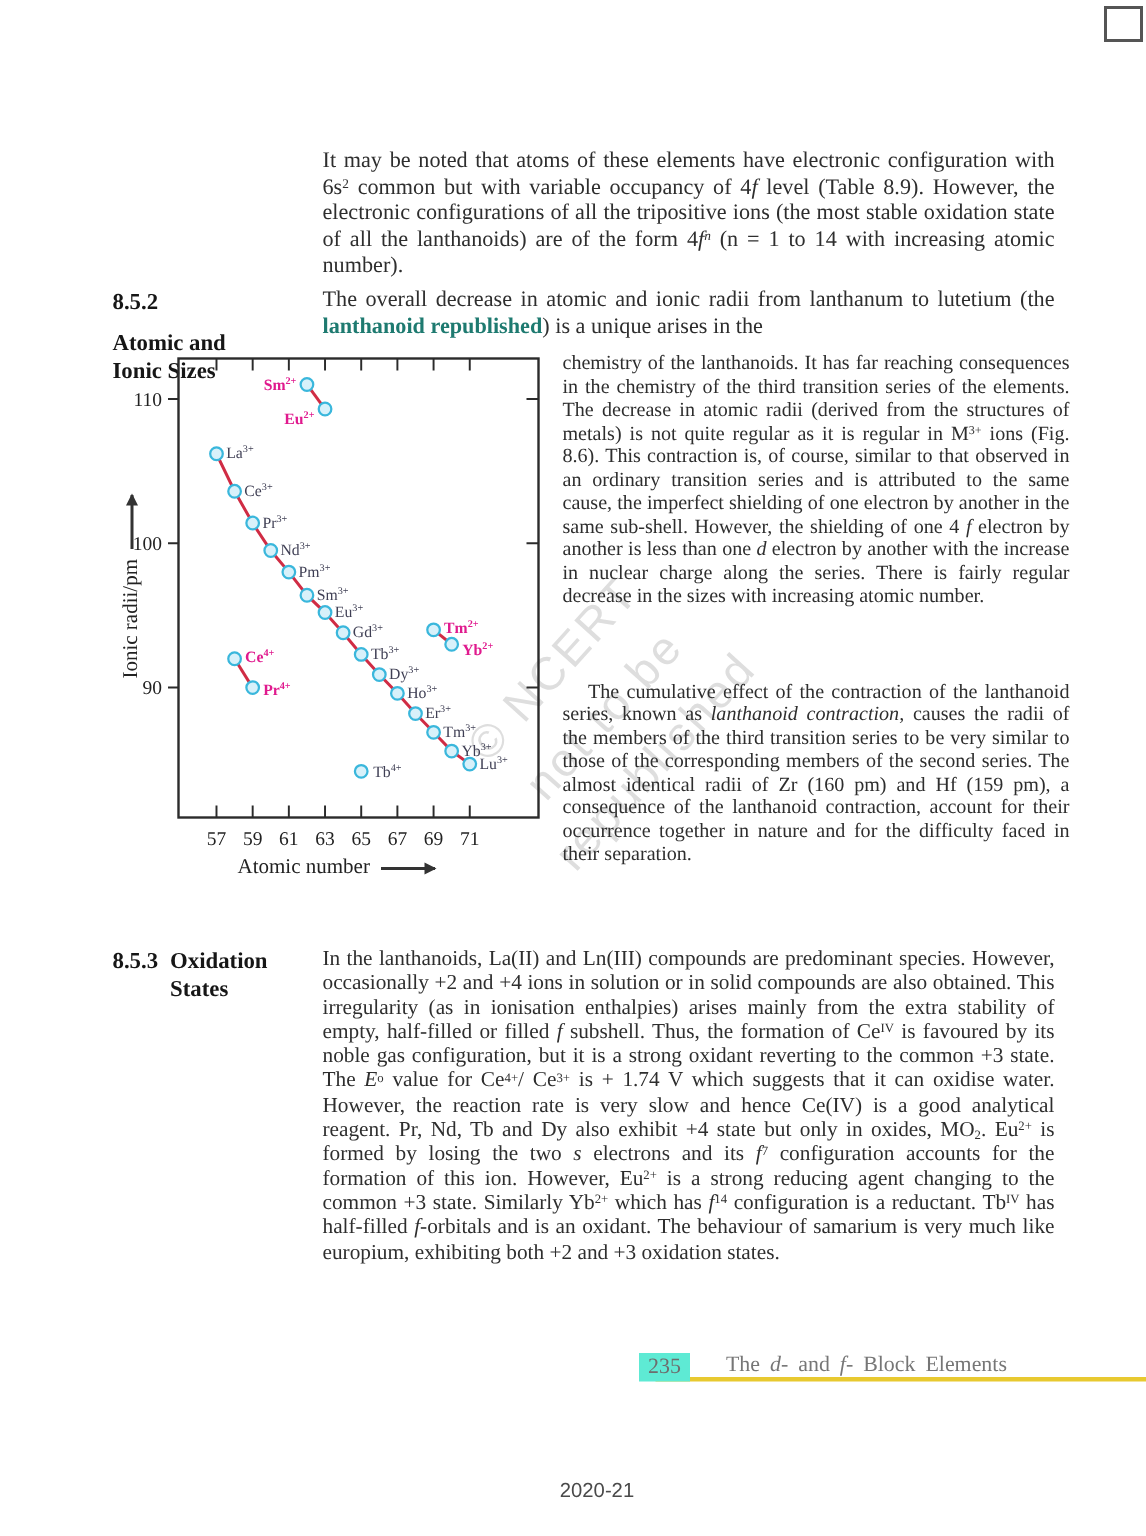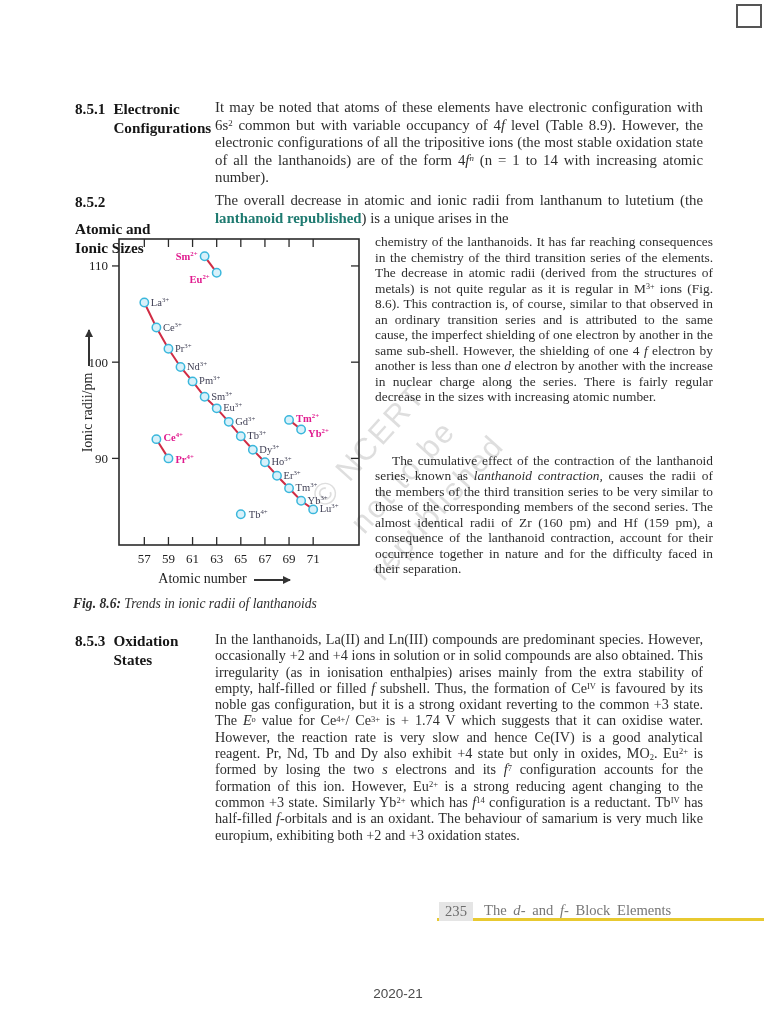--- a/index.html
+++ b/index.html
@@ -50,45 +50,38 @@
   .harrow::after{content:"";position:absolute;right:-1px;top:-3.4px;width:0;height:0;
     border-left:8px solid #333;border-top:4px solid transparent;border-bottom:4px solid transparent;}
   .ylabel{
     position:absolute;left:-85px;top:152px;width:200px;text-align:center;
     transform:rotate(-90deg);font-size:14px;color:#222;
   }
   .fig-caption{margin-top:9px;font-size:13.6px;color:#2e2e2e;font-style:italic;text-align:left;}
   .fig-caption .cap-b{font-weight:bold;}
 
   .footer-rule{position:absolute;left:437px;top:918px;width:327px;height:3px;background:#e8c930;}
-  .pagenum-box{position:absolute;left:439px;top:902px;width:34px;height:19px;background:#e5e5e5;
+  .pagenum-box{position:absolute;left:426px;top:902px;width:34px;height:19px;background:#5eead4;
     text-align:center;font-size:14.6px;line-height:19px;color:#6d6d6d;}
   .chapter-title{position:absolute;left:484px;top:902px;font-size:14.6px;color:#767676;word-spacing:3px;}
   .year-line{position:absolute;left:16px;top:986px;width:100%;text-align:center;
     font-family:"Liberation Sans",sans-serif;font-size:13.5px;color:#4a4a4a;}
 </style>
 </head>
 <body>
 
 <div class="page">
 
   <div class="corner-square"></div>
 
   <div class="watermark">
     <div>© NCERT</div>
     <div>not to be republished</div>
   </div>
 
-  <div class="sec-label" id="sec851-label">
-    <span class="sec-num">8.5.1</span>
-    <span class="sec-title">
-        <div>Electronic</div>
-        <div>Configurations</div>
-      </span>
-  </div>
   <p class="body-col" id="sec851-body"><span>It may be noted that atoms of these elements have electronic configuration with 6s</span><sup>2</sup><span> common but with variable occupancy of 4</span><span class="it">f</span><span> level (Table 8.9). However, the electronic configurations of all the tripositive ions (the most stable oxidation state of all the lanthanoids) are of the form 4</span><span class="it">f</span><sup class="it">n</sup><span> (n = 1 to 14 with increasing atomic number).</span></p>
 
   <div class="sec-label" id="sec852-label">
     <span class="sec-num">8.5.2</span>
     <span class="sec-title">
         <div>Atomic and</div>
         <div>Ionic Sizes</div>
       </span>
   </div>
   <p class="body-col" id="sec852-intro"><span>The overall decrease in atomic and ionic radii from lanthanum to lutetium (the </span><span class="bd kw">lanthanoid republished</span><span>) is a unique arises in the</span></p>
@@ -177,23 +170,20 @@
         <text x="235.11055276381913" y="205.52830188679243" text-anchor="start" class="pt-label" fill="#e01a8e" font-weight="bold"><tspan>Yb</tspan><tspan dy="-4" font-size="6.8">2+</tspan></text>
         <circle cx="167.80904522613068" cy="283.2075471698113" r="4.2" fill="#d8f1fa" stroke="#3ab7dc" stroke-width="1.5"></circle>
         <text x="175.80904522613068" y="287.2075471698113" text-anchor="start" class="pt-label" fill="#3f3f54" font-weight="normal"><tspan>Tb</tspan><tspan dy="-4" font-size="6.8">4+</tspan></text>
       </svg>
     <div class="ylabel">
       <span>Ionic radii/pm</span><span class="harrow"></span>
     </div>
     <div class="xlabel-row">
       <span>Atomic number</span><span class="harrow"></span>
     </div>
-    <div class="fig-caption">
-      <span class="cap-b">Fig. 8.6:</span><span> Trends in ionic radii of lanthanoids</span>
-    </div>
   </div>
 
   <div class="right-col">
     <p><span>chemistry of the lanthanoids. It has far reaching consequences in the chemistry of the third transition series of the elements. The decrease in atomic radii (derived from the structures of metals) is not quite regular as it is regular in M</span><sup>3+</sup><span> ions (Fig. 8.6). This contraction is, of course, similar to that observed in an ordinary transition series and is attributed to the same cause, the imperfect shielding of one electron by another in the same sub-shell. However, the shielding of one 4 </span><span class="it">f</span><span> electron by another is less than one </span><span class="it">d</span><span> electron by another with the increase in nuclear charge along the series. There is fairly regular decrease in the sizes with increasing atomic number.</span></p>
     <p class="indent"><span>The cumulative effect of the contraction of the lanthanoid series, known as </span><span class="it">lanthanoid contraction,</span><span> causes the radii of the members of the third transition series to be very similar to those of the corresponding members of the second series. The almost identical radii of Zr (160 pm) and Hf (159 pm), a consequence of the lanthanoid contraction, account for their occurrence together in nature and for the difficulty faced in their separation.</span></p>
   </div>
 
   <div class="sec-label" id="sec853-label">
     <span class="sec-num">8.5.3</span>
     <span class="sec-title">

